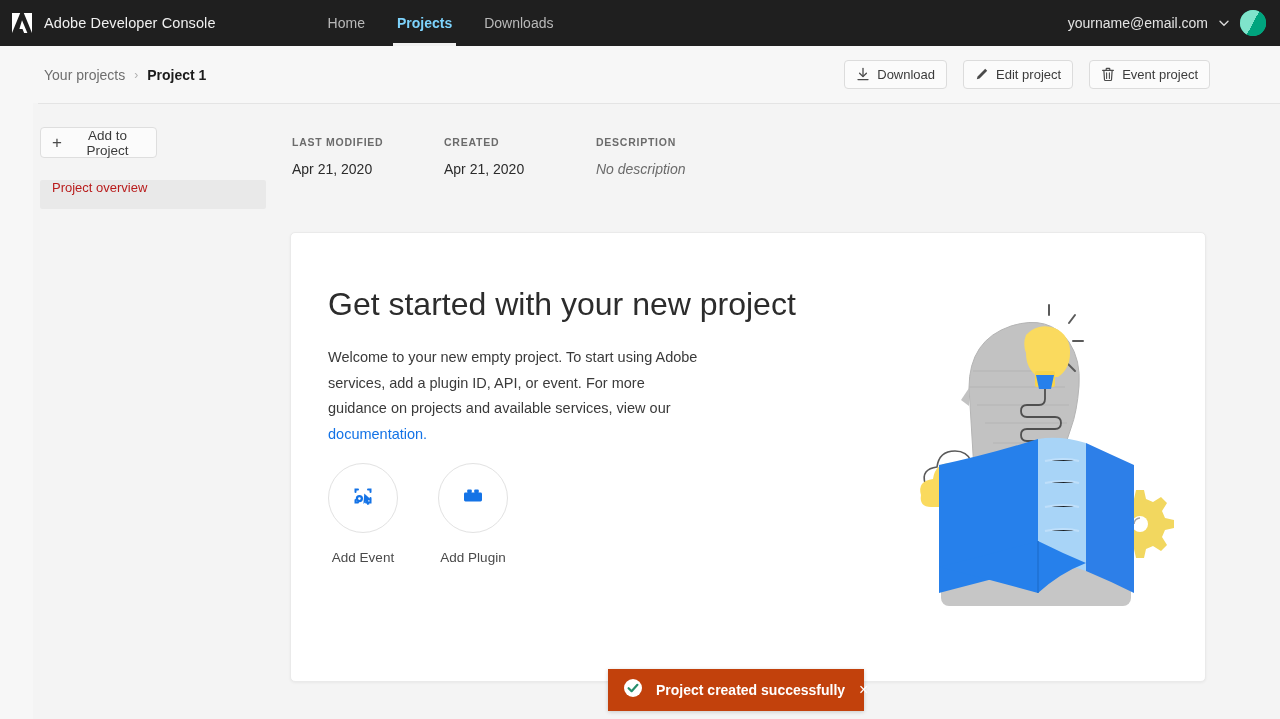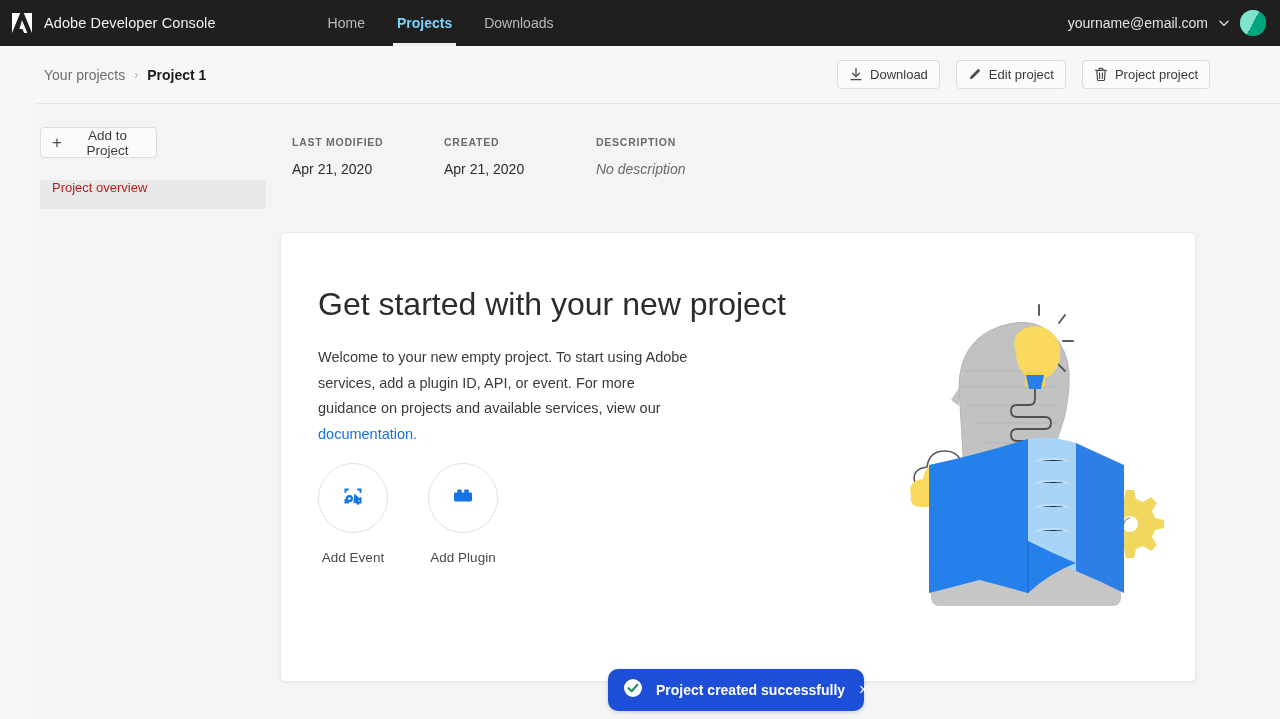--- a/index.html
+++ b/index.html
@@ -101,21 +101,21 @@
   .meta-col.desc { width: auto; }
   .meta-label {
     font-size: 10.5px; letter-spacing: .75px; color: #6b6b6b;
     text-transform: uppercase; font-weight: bold;
   }
   .meta-value { margin-top: 13px; font-size: 14px; color: #2b2b2b; }
   .meta-value.italic { font-style: italic; color: #6a6a6a; }
 
   
   .card {
-    position: absolute; left: 280px; top: 232px; width: 916px; height: 450px;
+    position: absolute; left: 290px; top: 232px; width: 916px; height: 450px;
     background: #ffffff; border: 1px solid #eaeaea; border-radius: 5px;
     box-shadow: 0 1px 3px rgba(0,0,0,.05);
   }
   .card-title {
     position: absolute; left: 37px; top: 53px;
     font-size: 32px; color: #2c2c2c; font-weight: normal; white-space: nowrap;
   }
   .card-body {
     position: absolute; left: 37px; top: 112px; width: 378px;
     font-size: 14.5px; line-height: 25.5px; color: #3a3a3a;
@@ -128,21 +128,21 @@
     width: 70px; height: 70px; border-radius: 50%; border: 1px solid #e2e2e2;
     background: #fff; display: flex; align-items: center; justify-content: center;
   }
   .action-label { margin-top: 17px; font-size: 13.5px; color: #4a4a4a; white-space: nowrap; }
 
   .illustration { position: absolute; right: 28px; top: 50px; width: 270px; height: 340px; }
 
   
   .toast {
     position: absolute; left: 608px; top: 669px; width: 256px; height: 42px;
-    background: #1d4ed8; border-radius: 10px;
+    background: #c2410c; border-radius: 0;
     display: flex; align-items: center; box-shadow: 0 1px 4px rgba(0,0,0,.18);
   }
   .toast-icon { margin-left: 15px; display: block; }
   .toast-text { margin-left: 13px; color: #ffffff; font-size: 14px; font-weight: bold; white-space: nowrap; }
   .toast-sep { margin-left: 14px; width: 1px; height: 26px; background: rgba(255,255,255,.35); }
   .toast-close {
     width: 42px; height: 42px; display: flex; align-items: center; justify-content: center;
     color: #fff; font-size: 16px; cursor: pointer; background: none; border: none;
   }
 </style>
@@ -211,21 +211,21 @@
 
       <button class="btn">
         <span>
           <svg width="14" height="15" viewBox="0 0 14 15">
             <path d="M1.6 3.3 H12.4" stroke="#4a4a4a" stroke-width="1.3" stroke-linecap="round"></path>
             <path d="M5.2 3.1 V1.9 a.6.6 0 0 1 .6-.6 h2.4 a.6.6 0 0 1 .6.6 V3.1" fill="none" stroke="#4a4a4a" stroke-width="1.2"></path>
             <path d="M2.9 3.9 L3.5 12.8 a.8.8 0 0 0 .8.7 h5.4 a.8.8 0 0 0 .8-.7 L11.1 3.9" fill="none" stroke="#4a4a4a" stroke-width="1.2"></path>
             <path d="M5.6 5.9 V11.4 M8.4 5.9 V11.4" stroke="#4a4a4a" stroke-width="1.1" stroke-linecap="round"></path>
           </svg>
         </span>
-        <span>Project project</span>
+        <span>Event project</span>
       </button>
     </div>
   </div>
 
   <div class="left-strip"></div>
   <div class="divider-line"></div>
 
   <div class="sidebar">
     <button class="add-btn">
       <span class="plus">+</span>

